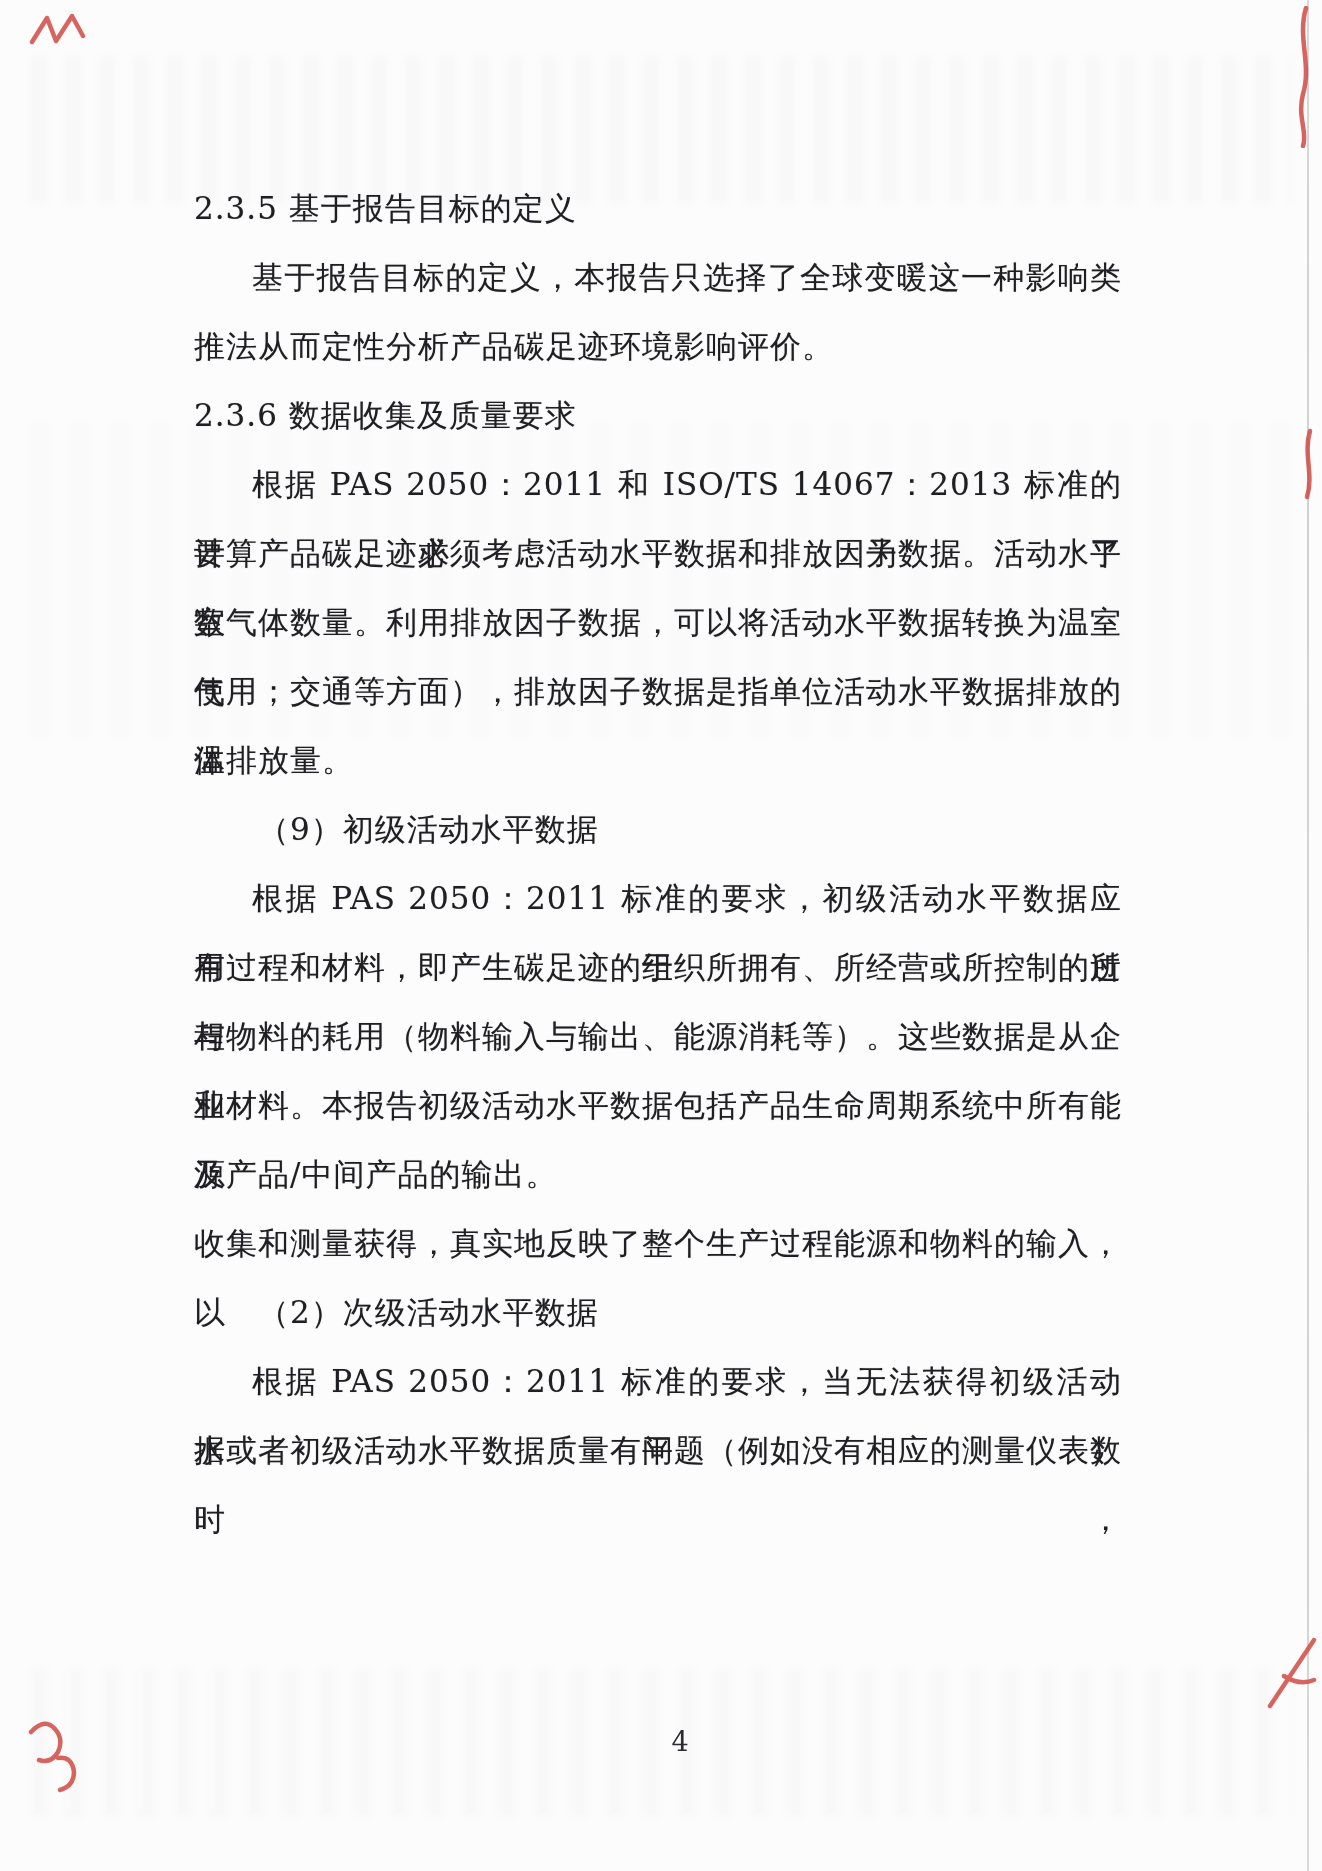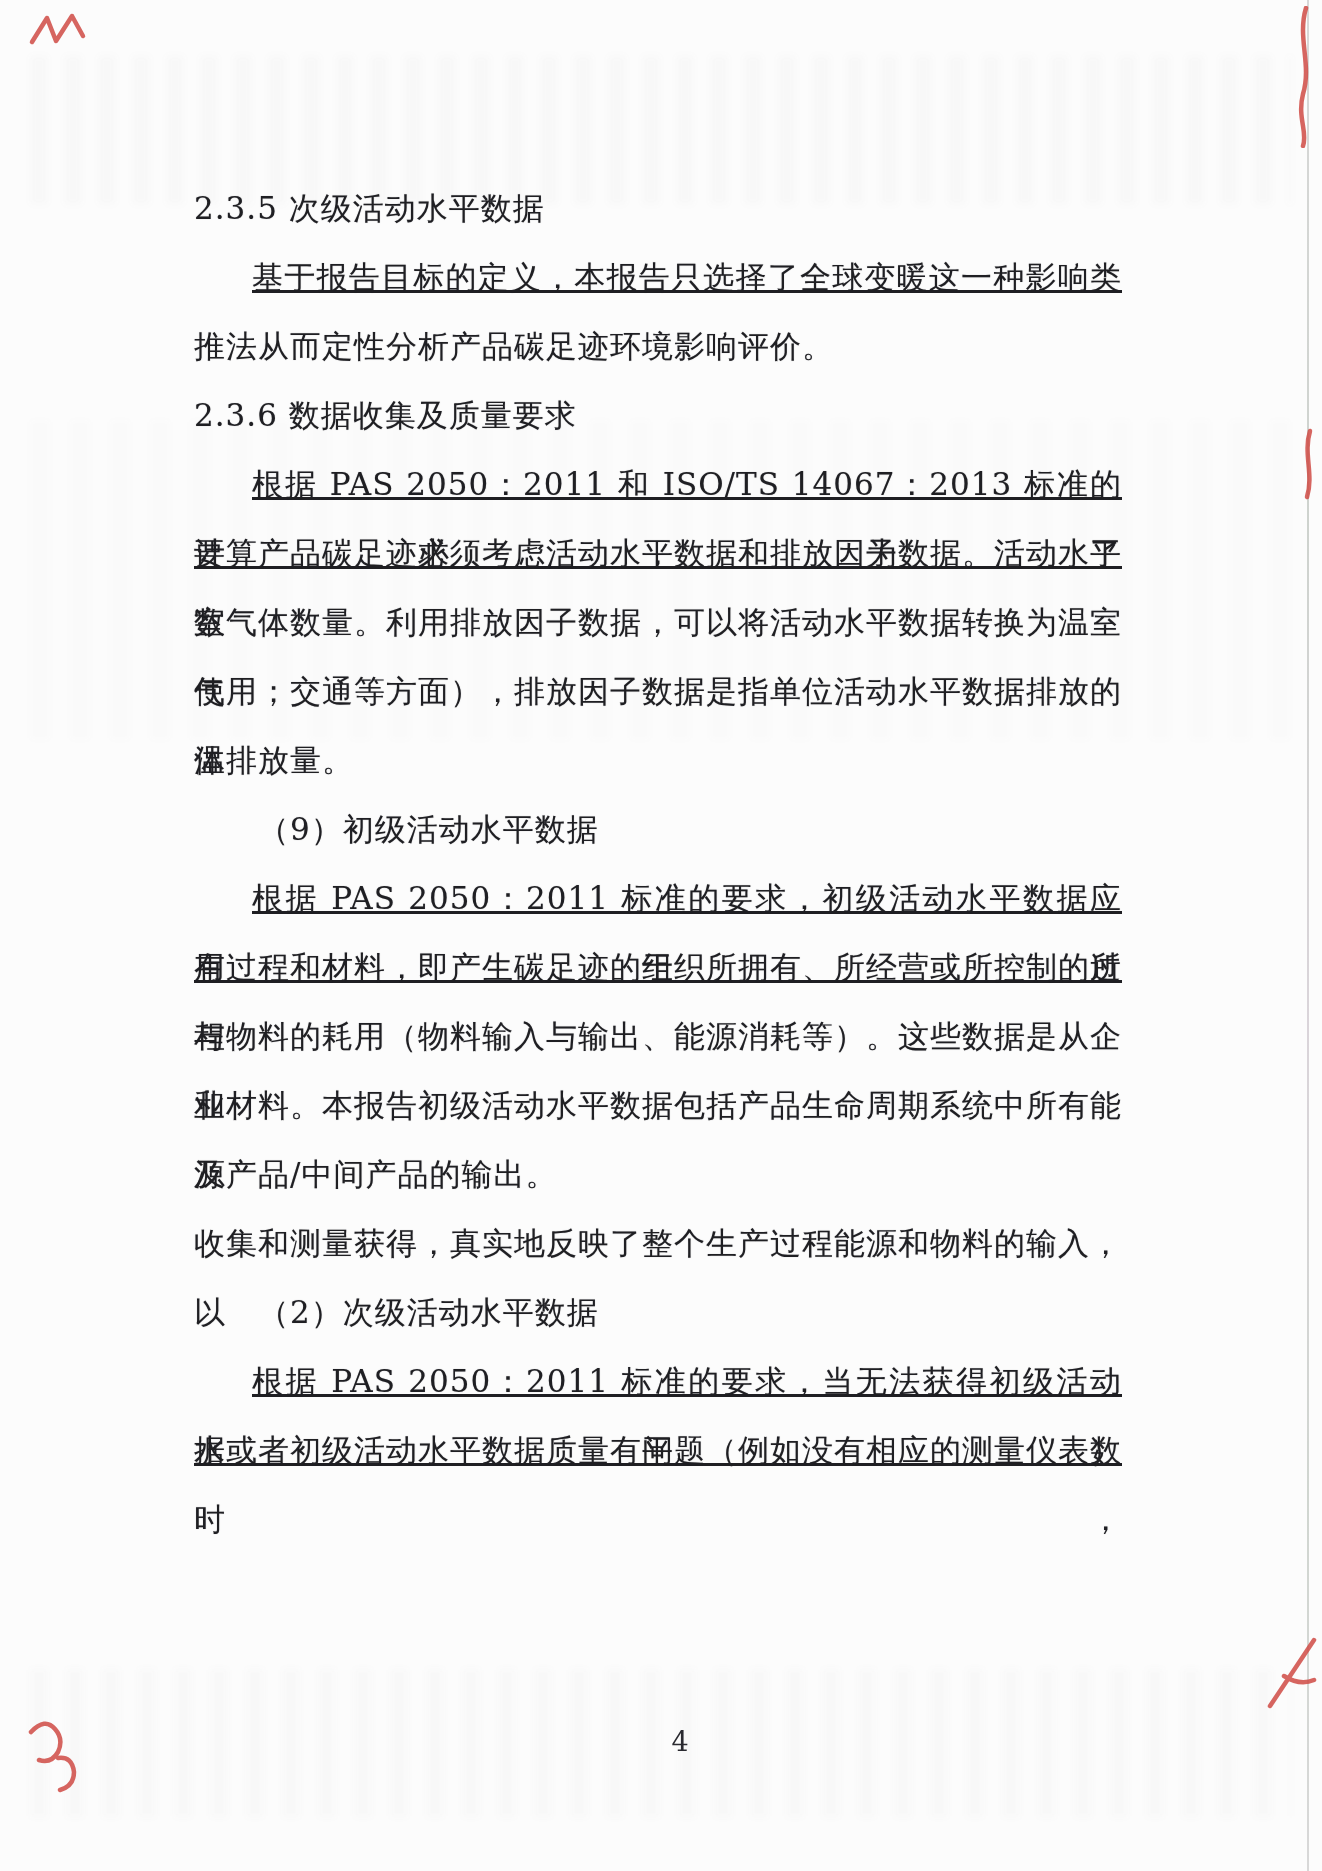--- a/index.html
+++ b/index.html
@@ -27,21 +27,21 @@
   .red-mark{position:absolute;pointer-events:none;}
   .red-mark path{fill:none;stroke:var(--red,#cf4a44);stroke-width:4.5;stroke-linecap:round;stroke-linejoin:round;opacity:.85;}
   
   .content{
     position:absolute;left:194px;top:174px;width:928px;
     font-size:31px;color:var(--ink,#1f1f23);
     text-shadow:0 0 1px rgba(30,30,35,.35);
   }
   .line{height:69px;line-height:69px;letter-spacing:1px;white-space:nowrap;text-align:left;}
   .line.full{white-space:normal;text-align:justify;text-align-last:justify;}
-  .line.indent{text-indent:58px;text-decoration:underline;}
+  .line.indent{text-indent:58px;}
   .line.subheading{text-indent:64px;}
   .page-number{
     position:absolute;top:1726px;left:0;right:0;
     padding-left:38px;text-align:center;
     font-size:27px;color:#2a2a30;
   }
 </style>
 </head>
 <body>
 
@@ -67,21 +67,21 @@
 
   <svg class="red-mark" style="left:24px;top:1714px" width="58" height="86" viewBox="0 0 58 86">
     <path d="M7 18 Q21 3 31 15 Q40 25 34 38 Q27 50 15 46 M34 44 Q48 42 50 58 Q50 72 36 76"></path>
   </svg>
 
   <svg class="red-mark" style="left:1256px;top:1634px" width="66" height="86" viewBox="0 0 66 86">
     <path d="M58 6 L14 72 M28 42 Q44 52 58 46"></path>
   </svg>
 
   <main class="content">
-      <div class="line heading">2.3.5 次级活动水平数据</div>
+      <div class="line heading">2.3.5 基于报告目标的定义</div>
       <div class="line paragraph indent full">基于报告目标的定义，本报告只选择了全球变暖这一种影响类</div>
       <div class="line paragraph">推法从而定性分析产品碳足迹环境影响评价。</div>
       <div class="line heading">2.3.6 数据收集及质量要求</div>
       <div class="line paragraph indent full">根据 PAS 2050：2011 和 ISO/TS 14067：2013 标准的要求，为了</div>
       <div class="line paragraph full">计算产品碳足迹必须考虑活动水平数据和排放因子数据。活动水平数</div>
       <div class="line paragraph full">室气体数量。利用排放因子数据，可以将活动水平数据转换为温室气</div>
       <div class="line paragraph full">使用；交通等方面），排放因子数据是指单位活动水平数据排放的温</div>
       <div class="line paragraph">体排放量。</div>
       <div class="line subheading">（9）初级活动水平数据</div>
       <div class="line paragraph indent full">根据 PAS 2050：2011 标准的要求，初级活动水平数据应用于所</div>

